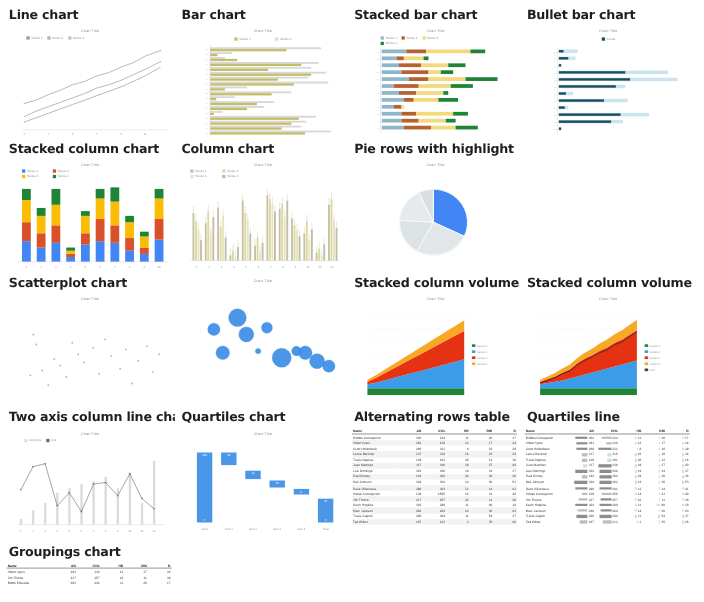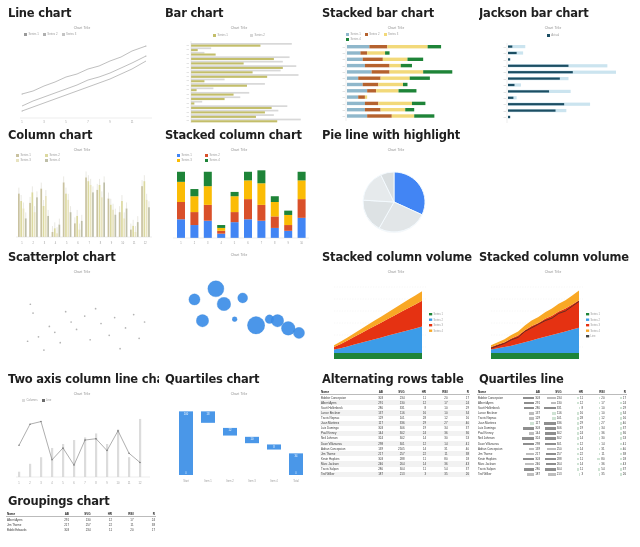--- a/index.html
+++ b/index.html
@@ -281,21 +281,21 @@
               <rect x="71.8" y="91.3" width="22.4" height="3.4" fill="#F2D97A"></rect>
               <rect x="94.2" y="91.3" width="20.16" height="3.4" fill="#1E8438"></rect>
               <text x="25" y="94.1" text-anchor="end" class="axis-lbl" fill="#c8c8c8">—</text>
             </g>
           <line class="axl" x1="26" y1="20" x2="26" y2="98"></line>
         </svg>
       </div>
     </div>
 
     <div class="cell">
-      <div class="panel-title">Jackson bar chart</div>
+      <div class="panel-title">Bullet bar chart</div>
       <div class="plot">
         <div class="chart-title">Chart Title</div>
         <div class="legend center" style="top:10px;width:46px;justify-content:center;">
           <div class="li">
               <span class="sw" style="background:#1C4E63"></span>
               <span>Actual</span>
             </div>
         </div>
         <svg width="152" height="105" viewBox="0 0 152 105">
           <g id="bullet-bars">
@@ -337,20 +337,102 @@
               <text x="29" y="95.2" text-anchor="end" class="axis-lbl" fill="#cfcfcf">—</text>
             </g>
           <line class="axl" x1="30" y1="20" x2="30" y2="100"></line>
         </svg>
       </div>
     </div>
 
   </div>
 
   <div class="row">
+
+    <div class="cell">
+      <div class="panel-title">Stacked column chart</div>
+      <div class="plot">
+        <div class="chart-title">Chart Title</div>
+        <div class="legend" style="top:8px;left:14px;width:56px;">
+          <div class="li" style="width:24px">
+              <span class="sw" style="background:#4285F4"></span>
+              <span>Series 1</span>
+            </div>
+          <div class="li" style="width:24px">
+              <span class="sw" style="background:#D9502A"></span>
+              <span>Series 2</span>
+            </div>
+          <div class="li" style="width:24px">
+              <span class="sw" style="background:#FBBC05"></span>
+              <span>Series 3</span>
+            </div>
+          <div class="li" style="width:24px">
+              <span class="sw" style="background:#1E8438"></span>
+              <span>Series 4</span>
+            </div>
+        </div>
+        <svg width="152" height="105" viewBox="0 0 152 105">
+          <g id="stackedcol-bars">
+              <rect x="14" y="74.28" width="8" height="18.72" fill="#4285F4"></rect>
+              <rect x="14" y="57" width="8" height="17.28" fill="#D9502A"></rect>
+              <rect x="14" y="36.84" width="8" height="20.16" fill="#FBBC05"></rect>
+              <rect x="14" y="26.760000000000005" width="8" height="10.08" fill="#1E8438"></rect>
+              <rect x="27.4" y="80.03999999999999" width="8" height="12.96" fill="#4285F4"></rect>
+              <rect x="27.4" y="67.07999999999998" width="8" height="12.96" fill="#D9502A"></rect>
+              <rect x="27.4" y="51.239999999999995" width="8" height="15.84" fill="#FBBC05"></rect>
+              <rect x="27.4" y="44.04" width="8" height="7.2" fill="#1E8438"></rect>
+              <rect x="40.8" y="75.72" width="8" height="17.28" fill="#4285F4"></rect>
+              <rect x="40.8" y="59.879999999999995" width="8" height="15.84" fill="#D9502A"></rect>
+              <rect x="40.8" y="41.160000000000004" width="8" height="18.72" fill="#FBBC05"></rect>
+              <rect x="40.8" y="26.759999999999998" width="8" height="14.4" fill="#1E8438"></rect>
+              <rect x="54.2" y="88.68" width="8" height="4.32" fill="#4285F4"></rect>
+              <rect x="54.2" y="85.80000000000001" width="8" height="2.88" fill="#D9502A"></rect>
+              <rect x="54.2" y="82.92" width="8" height="2.88" fill="#FBBC05"></rect>
+              <rect x="54.2" y="80.04" width="8" height="2.88" fill="#1E8438"></rect>
+              <rect x="67.6" y="77.16" width="8" height="15.84" fill="#4285F4"></rect>
+              <rect x="67.6" y="67.08" width="8" height="10.08" fill="#D9502A"></rect>
+              <rect x="67.6" y="51.239999999999995" width="8" height="15.84" fill="#FBBC05"></rect>
+              <rect x="67.6" y="46.92" width="8" height="4.32" fill="#1E8438"></rect>
+              <rect x="81" y="74.28" width="8" height="18.72" fill="#4285F4"></rect>
+              <rect x="81" y="54.120000000000005" width="8" height="20.16" fill="#D9502A"></rect>
+              <rect x="81" y="35.4" width="8" height="18.72" fill="#FBBC05"></rect>
+              <rect x="81" y="26.759999999999998" width="8" height="8.64" fill="#1E8438"></rect>
+              <rect x="94.4" y="75.72" width="8" height="17.28" fill="#4285F4"></rect>
+              <rect x="94.4" y="59.879999999999995" width="8" height="15.84" fill="#D9502A"></rect>
+              <rect x="94.4" y="38.28" width="8" height="21.6" fill="#FBBC05"></rect>
+              <rect x="94.4" y="25.32" width="8" height="12.96" fill="#1E8438"></rect>
+              <rect x="107.8" y="82.92" width="8" height="10.08" fill="#4285F4"></rect>
+              <rect x="107.8" y="71.4" width="8" height="11.52" fill="#D9502A"></rect>
+              <rect x="107.8" y="57.00000000000001" width="8" height="14.4" fill="#FBBC05"></rect>
+              <rect x="107.8" y="51.24" width="8" height="5.76" fill="#1E8438"></rect>
+              <rect x="121.2" y="85.8" width="8" height="7.2" fill="#4285F4"></rect>
+              <rect x="121.2" y="80.03999999999999" width="8" height="5.76" fill="#D9502A"></rect>
+              <rect x="121.2" y="69.96" width="8" height="10.08" fill="#FBBC05"></rect>
+              <rect x="121.2" y="65.64000000000001" width="8" height="4.32" fill="#1E8438"></rect>
+              <rect x="134.60000000000002" y="72.84" width="8" height="20.16" fill="#4285F4"></rect>
+              <rect x="134.60000000000002" y="54.120000000000005" width="8" height="18.72" fill="#D9502A"></rect>
+              <rect x="134.60000000000002" y="35.4" width="8" height="18.72" fill="#FBBC05"></rect>
+              <rect x="134.60000000000002" y="26.759999999999998" width="8" height="8.64" fill="#1E8438"></rect>
+            </g>
+          <line class="axl" x1="10" y1="93" x2="146" y2="93"></line>
+          <g id="stackedcol-labels" class="axis-lbl" text-anchor="middle" fill="#bdbdbd">
+              <text x="18" y="99">1</text>
+              <text x="31.4" y="99">2</text>
+              <text x="44.8" y="99">3</text>
+              <text x="58.2" y="99">4</text>
+              <text x="71.6" y="99">5</text>
+              <text x="85" y="99">6</text>
+              <text x="98.4" y="99">7</text>
+              <text x="111.8" y="99">8</text>
+              <text x="125.2" y="99">9</text>
+              <text x="138.60000000000002" y="99">10</text>
+            </g>
+        </svg>
+      </div>
+    </div>
 
     <div class="cell">
       <div class="panel-title">Column chart</div>
       <div class="plot">
         <div class="chart-title">Chart Title</div>
         <div class="legend" style="top:8px;left:10px;width:58px;">
           <div class="li" style="width:25px">
               <span class="sw" style="background:#C9C2A0"></span>
               <span>Series 1</span>
             </div>
@@ -478,105 +560,23 @@
               <text x="94.39999999999999" y="99">8</text>
               <text x="105.6" y="99">9</text>
               <text x="116.8" y="99">10</text>
               <text x="128" y="99">11</text>
               <text x="139.2" y="99">12</text>
             </g>
         </svg>
       </div>
     </div>
 
+
     <div class="cell">
-      <div class="panel-title">Stacked column chart</div>
-      <div class="plot">
-        <div class="chart-title">Chart Title</div>
-        <div class="legend" style="top:8px;left:14px;width:56px;">
-          <div class="li" style="width:24px">
-              <span class="sw" style="background:#4285F4"></span>
-              <span>Series 1</span>
-            </div>
-          <div class="li" style="width:24px">
-              <span class="sw" style="background:#D9502A"></span>
-              <span>Series 2</span>
-            </div>
-          <div class="li" style="width:24px">
-              <span class="sw" style="background:#FBBC05"></span>
-              <span>Series 3</span>
-            </div>
-          <div class="li" style="width:24px">
-              <span class="sw" style="background:#1E8438"></span>
-              <span>Series 4</span>
-            </div>
-        </div>
-        <svg width="152" height="105" viewBox="0 0 152 105">
-          <g id="stackedcol-bars">
-              <rect x="14" y="74.28" width="8" height="18.72" fill="#4285F4"></rect>
-              <rect x="14" y="57" width="8" height="17.28" fill="#D9502A"></rect>
-              <rect x="14" y="36.84" width="8" height="20.16" fill="#FBBC05"></rect>
-              <rect x="14" y="26.760000000000005" width="8" height="10.08" fill="#1E8438"></rect>
-              <rect x="27.4" y="80.03999999999999" width="8" height="12.96" fill="#4285F4"></rect>
-              <rect x="27.4" y="67.07999999999998" width="8" height="12.96" fill="#D9502A"></rect>
-              <rect x="27.4" y="51.239999999999995" width="8" height="15.84" fill="#FBBC05"></rect>
-              <rect x="27.4" y="44.04" width="8" height="7.2" fill="#1E8438"></rect>
-              <rect x="40.8" y="75.72" width="8" height="17.28" fill="#4285F4"></rect>
-              <rect x="40.8" y="59.879999999999995" width="8" height="15.84" fill="#D9502A"></rect>
-              <rect x="40.8" y="41.160000000000004" width="8" height="18.72" fill="#FBBC05"></rect>
-              <rect x="40.8" y="26.759999999999998" width="8" height="14.4" fill="#1E8438"></rect>
-              <rect x="54.2" y="88.68" width="8" height="4.32" fill="#4285F4"></rect>
-              <rect x="54.2" y="85.80000000000001" width="8" height="2.88" fill="#D9502A"></rect>
-              <rect x="54.2" y="82.92" width="8" height="2.88" fill="#FBBC05"></rect>
-              <rect x="54.2" y="80.04" width="8" height="2.88" fill="#1E8438"></rect>
-              <rect x="67.6" y="77.16" width="8" height="15.84" fill="#4285F4"></rect>
-              <rect x="67.6" y="67.08" width="8" height="10.08" fill="#D9502A"></rect>
-              <rect x="67.6" y="51.239999999999995" width="8" height="15.84" fill="#FBBC05"></rect>
-              <rect x="67.6" y="46.92" width="8" height="4.32" fill="#1E8438"></rect>
-              <rect x="81" y="74.28" width="8" height="18.72" fill="#4285F4"></rect>
-              <rect x="81" y="54.120000000000005" width="8" height="20.16" fill="#D9502A"></rect>
-              <rect x="81" y="35.4" width="8" height="18.72" fill="#FBBC05"></rect>
-              <rect x="81" y="26.759999999999998" width="8" height="8.64" fill="#1E8438"></rect>
-              <rect x="94.4" y="75.72" width="8" height="17.28" fill="#4285F4"></rect>
-              <rect x="94.4" y="59.879999999999995" width="8" height="15.84" fill="#D9502A"></rect>
-              <rect x="94.4" y="38.28" width="8" height="21.6" fill="#FBBC05"></rect>
-              <rect x="94.4" y="25.32" width="8" height="12.96" fill="#1E8438"></rect>
-              <rect x="107.8" y="82.92" width="8" height="10.08" fill="#4285F4"></rect>
-              <rect x="107.8" y="71.4" width="8" height="11.52" fill="#D9502A"></rect>
-              <rect x="107.8" y="57.00000000000001" width="8" height="14.4" fill="#FBBC05"></rect>
-              <rect x="107.8" y="51.24" width="8" height="5.76" fill="#1E8438"></rect>
-              <rect x="121.2" y="85.8" width="8" height="7.2" fill="#4285F4"></rect>
-              <rect x="121.2" y="80.03999999999999" width="8" height="5.76" fill="#D9502A"></rect>
-              <rect x="121.2" y="69.96" width="8" height="10.08" fill="#FBBC05"></rect>
-              <rect x="121.2" y="65.64000000000001" width="8" height="4.32" fill="#1E8438"></rect>
-              <rect x="134.60000000000002" y="72.84" width="8" height="20.16" fill="#4285F4"></rect>
-              <rect x="134.60000000000002" y="54.120000000000005" width="8" height="18.72" fill="#D9502A"></rect>
-              <rect x="134.60000000000002" y="35.4" width="8" height="18.72" fill="#FBBC05"></rect>
-              <rect x="134.60000000000002" y="26.759999999999998" width="8" height="8.64" fill="#1E8438"></rect>
-            </g>
-          <line class="axl" x1="10" y1="93" x2="146" y2="93"></line>
-          <g id="stackedcol-labels" class="axis-lbl" text-anchor="middle" fill="#bdbdbd">
-              <text x="18" y="99">1</text>
-              <text x="31.4" y="99">2</text>
-              <text x="44.8" y="99">3</text>
-              <text x="58.2" y="99">4</text>
-              <text x="71.6" y="99">5</text>
-              <text x="85" y="99">6</text>
-              <text x="98.4" y="99">7</text>
-              <text x="111.8" y="99">8</text>
-              <text x="125.2" y="99">9</text>
-              <text x="138.60000000000002" y="99">10</text>
-            </g>
-        </svg>
-      </div>
-    </div>
-
-
-    <div class="cell">
-      <div class="panel-title">Pie line with highlight</div>
+      <div class="panel-title">Pie rows with highlight</div>
       <div class="plot">
         <div class="chart-title">Chart Title</div>
         <svg width="152" height="105" viewBox="0 0 152 105">
           <ellipse cx="74" cy="58" rx="31" ry="30" fill="#eceff1" opacity=".5"></ellipse>
           <g id="pie2-slices">
               <path d="M74,57 L74,27 A31,30 0 0,1 102.04963862644661,69.77337874695218 Z" fill="#4285F4" stroke="#f4fbff" stroke-width="0.9"></path>
               <path d="M74,57 L102.04963862644661,69.77337874695218 A31,30 0 0,1 59.065636102846824,83.2892004013159 Z" fill="#E2E6E8" stroke="#f4fbff" stroke-width="0.9"></path>
               <path d="M74,57 L59.065636102846824,83.2892004013159 A31,30 0 0,1 43.06117141872358,55.116284414120585 Z" fill="#DDE2E4" stroke="#f4fbff" stroke-width="0.9"></path>
               <path d="M74,57 L43.06117141872358,55.116284414120585 A31,30 0 0,1 60.80084196148276,29.855188426019406 Z" fill="#E6EAEC" stroke="#f4fbff" stroke-width="0.9"></path>
               <path d="M74,57 L60.80084196148276,29.855188426019406 A31,30 0 0,1 74.00000000000003,27 Z" fill="#D9DEE0" stroke="#f4fbff" stroke-width="0.9"></path>

